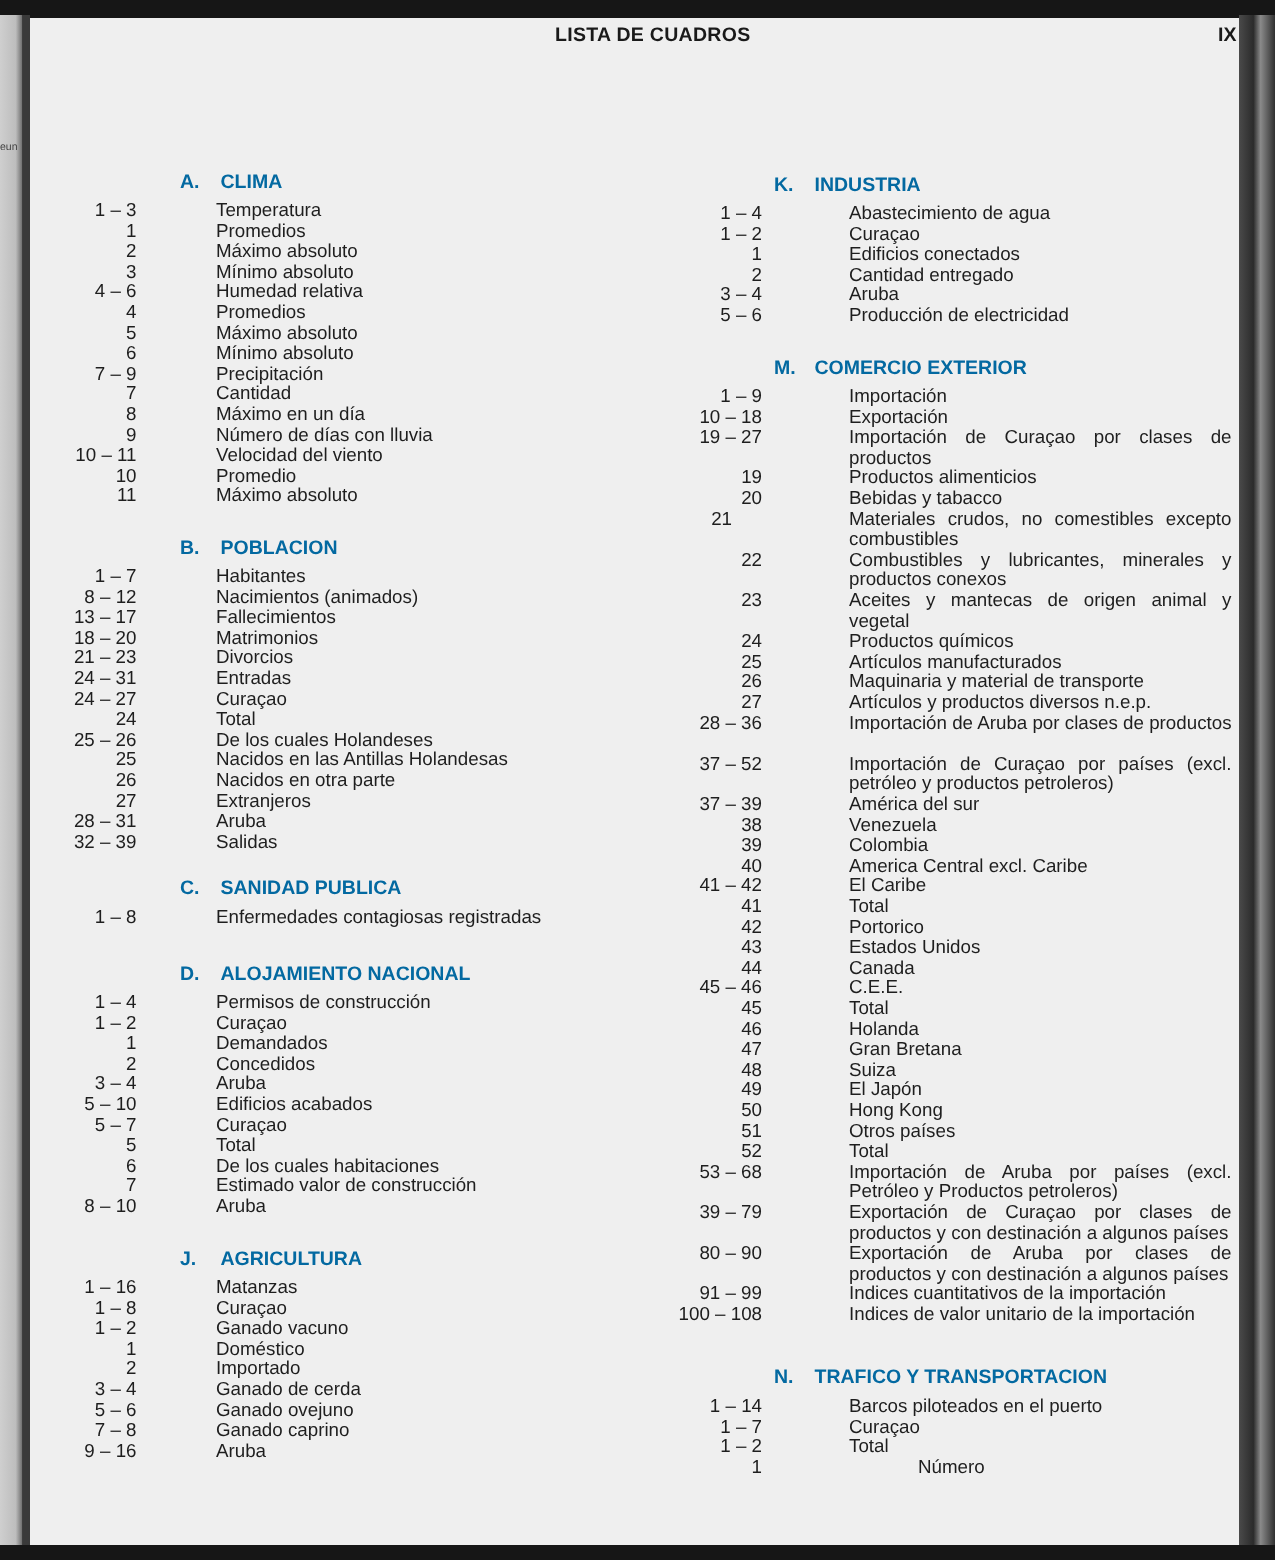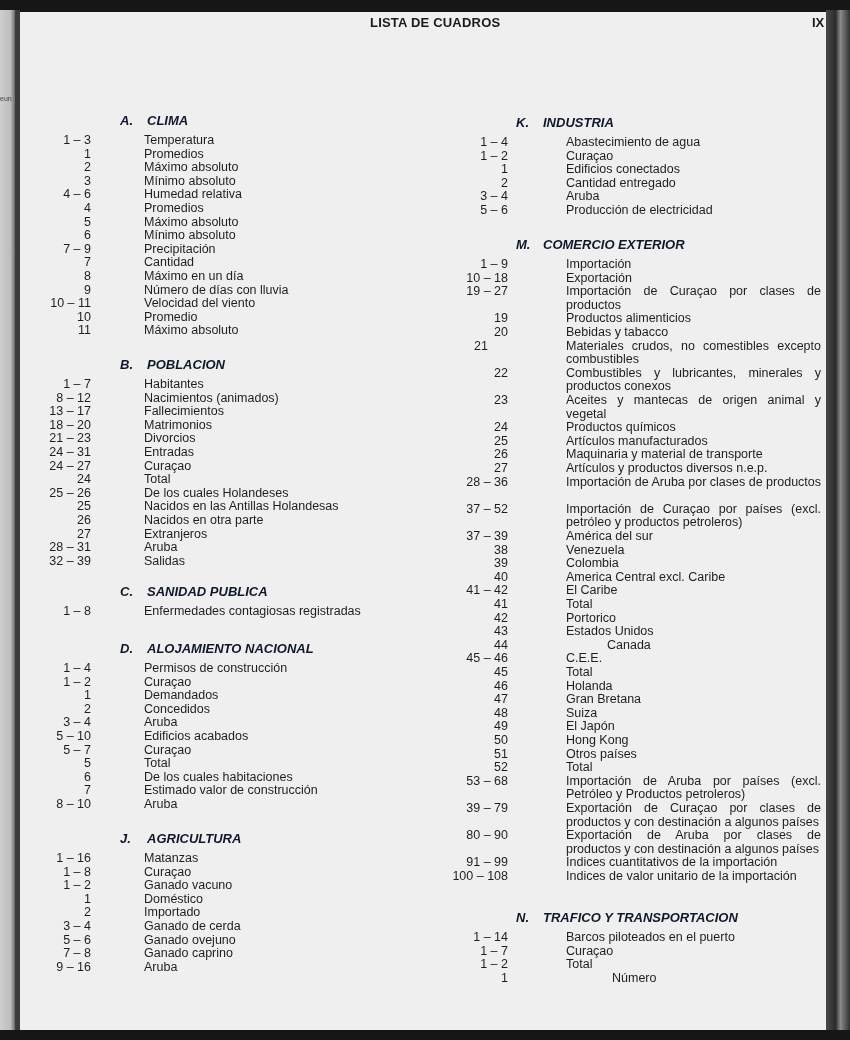--- a/index.html
+++ b/index.html
@@ -30,21 +30,21 @@
   }
   .running-head {
     position: absolute; top: 3px; left: 350px; width: 200px;
     font-size: 13px; font-weight: bold; color: #1a1a1a; letter-spacing: 0.2px;
   }
   .page-num {
     position: absolute; top: 3px; left: 792px;
     font-size: 13px; font-weight: bold; color: #1a1a1a;
   }
   .sec-head {
-    position: absolute; font-size: 13px; font-weight: bold; color: #0f172a; white-space: nowrap; font-style: italic;
+    position: absolute; font-size: 13px; font-weight: bold; color: #0369a1; white-space: nowrap;
   }
   .sec-letter { display: inline-block; width: 27px; }
   .row { position: absolute; font-size: 12.5px; line-height: 13.5px; white-space: nowrap; }
   .num { position: absolute; text-align: right; width: 70px; }
   .lbl { position: absolute; }
   .lbl.wrap { white-space: normal; width: 255px; text-align: justify; text-align-last: left; }
 </style>
 </head>
 <body>
 
@@ -375,21 +375,21 @@
       <div class="row" style="top: 599.6px; left: 0px;">
         <span class="num" style="left: 418px;">42</span>
         <span class="lbl" style="left: 546px;">Portorico</span>
       </div>
       <div class="row" style="top: 613.2px; left: 0px;">
         <span class="num" style="left: 418px;">43</span>
         <span class="lbl" style="left: 546px;">Estados Unidos</span>
       </div>
       <div class="row" style="top: 626.8px; left: 0px;">
         <span class="num" style="left: 418px;">44</span>
-        <span class="lbl" style="left: 546px; margin-left: 41px;">Canada</span>
+        <span class="lbl" style="left: 546px;">Canada</span>
       </div>
       <div class="row" style="top: 640.4px; left: 0px;">
         <span class="num" style="left: 418px;">45 –  46</span>
         <span class="lbl" style="left: 546px;">C.E.E.</span>
       </div>
       <div class="row" style="top: 654px; left: 0px;">
         <span class="num" style="left: 418px;">45</span>
         <span class="lbl" style="left: 546px;">Total</span>
       </div>
       <div class="row" style="top: 667.6px; left: 0px;">

